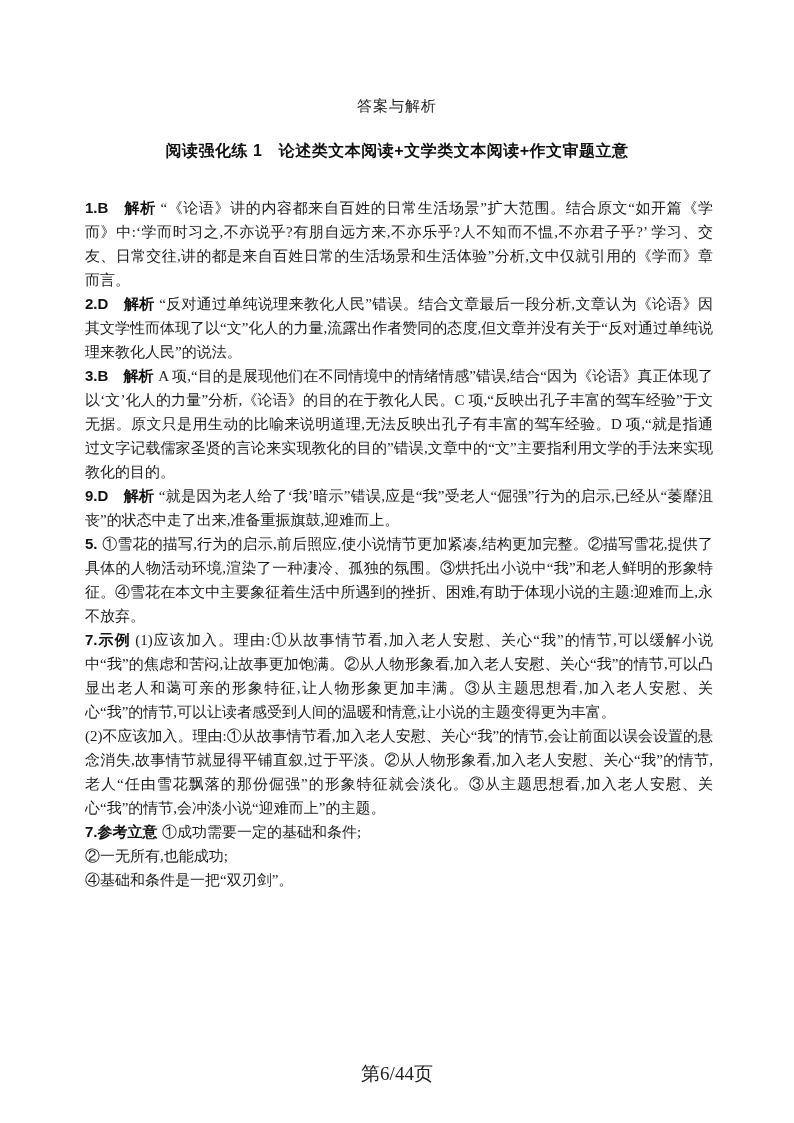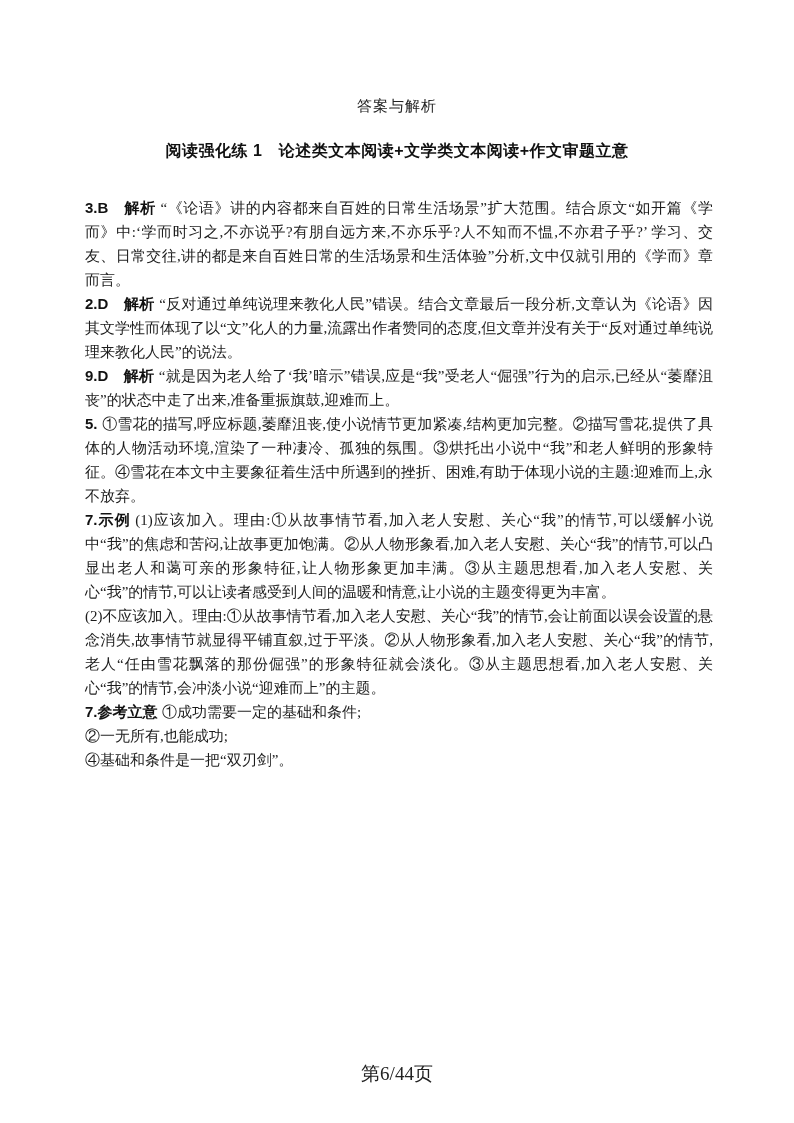--- a/index.html
+++ b/index.html
@@ -75,24 +75,25 @@
 </style>
 </head>
 <body>
 
 <div class="page">
   <div class="doc-header">答案与解析</div>
 
   <h1 class="doc-title">阅读强化练 1　论述类文本阅读+文学类文本阅读+作文审题立意</h1>
 
   <div class="doc-body" id="answers">
-      <p class="para"><span class="answer-label">3.B　解析</span><span class="answer-text">“《论语》讲的内容都来自百姓的日常生活场景”扩大范围。结合原文“如开篇《学而》中:‘学而时习之,不亦说乎?有朋自远方来,不亦乐乎?人不知而不愠,不亦君子乎?’ 学习、交友、日常交往,讲的都是来自百姓日常的生活场景和生活体验”分析,文中仅就引用的《学而》章而言。</span></p>
+      <p class="para"><span class="answer-label">1.B　解析</span><span class="answer-text">“《论语》讲的内容都来自百姓的日常生活场景”扩大范围。结合原文“如开篇《学而》中:‘学而时习之,不亦说乎?有朋自远方来,不亦乐乎?人不知而不愠,不亦君子乎?’ 学习、交友、日常交往,讲的都是来自百姓日常的生活场景和生活体验”分析,文中仅就引用的《学而》章而言。</span></p>
       <p class="para"><span class="answer-label">2.D　解析</span><span class="answer-text">“反对通过单纯说理来教化人民”错误。结合文章最后一段分析,文章认为《论语》因其文学性而体现了以“文”化人的力量,流露出作者赞同的态度,但文章并没有关于“反对通过单纯说理来教化人民”的说法。</span></p>
+      <p class="para"><span class="answer-label">3.B　解析</span><span class="answer-text">A 项,“目的是展现他们在不同情境中的情绪情感”错误,结合“因为《论语》真正体现了以‘文’化人的力量”分析,《论语》的目的在于教化人民。C 项,“反映出孔子丰富的驾车经验”于文无据。原文只是用生动的比喻来说明道理,无法反映出孔子有丰富的驾车经验。D 项,“就是指通过文字记载儒家圣贤的言论来实现教化的目的”错误,文章中的“文”主要指利用文学的手法来实现教化的目的。</span></p>
       <p class="para"><span class="answer-label">9.D　解析</span><span class="answer-text">“就是因为老人给了‘我’暗示”错误,应是“我”受老人“倔强”行为的启示,已经从“萎靡沮丧”的状态中走了出来,准备重振旗鼓,迎难而上。</span></p>
-      <p class="para"><span class="answer-label">5.</span><span class="answer-text">①雪花的描写,呼应标题,萎靡沮丧,使小说情节更加紧凑,结构更加完整。②描写雪花,提供了具体的人物活动环境,渲染了一种凄冷、孤独的氛围。③烘托出小说中“我”和老人鲜明的形象特征。④雪花在本文中主要象征着生活中所遇到的挫折、困难,有助于体现小说的主题:迎难而上,永不放弃。</span></p>
+      <p class="para"><span class="answer-label">5.</span><span class="answer-text">①雪花的描写,行为的启示,前后照应,使小说情节更加紧凑,结构更加完整。②描写雪花,提供了具体的人物活动环境,渲染了一种凄冷、孤独的氛围。③烘托出小说中“我”和老人鲜明的形象特征。④雪花在本文中主要象征着生活中所遇到的挫折、困难,有助于体现小说的主题:迎难而上,永不放弃。</span></p>
       <p class="para"><span class="answer-label">7.示例</span><span class="answer-text">(1)应该加入。理由:①从故事情节看,加入老人安慰、关心“我”的情节,可以缓解小说中“我”的焦虑和苦闷,让故事更加饱满。②从人物形象看,加入老人安慰、关心“我”的情节,可以凸显出老人和蔼可亲的形象特征,让人物形象更加丰满。③从主题思想看,加入老人安慰、关心“我”的情节,可以让读者感受到人间的温暖和情意,让小说的主题变得更为丰富。</span></p>
       <p class="para"><span class="answer-text">(2)不应该加入。理由:①从故事情节看,加入老人安慰、关心“我”的情节,会让前面以误会设置的悬念消失,故事情节就显得平铺直叙,过于平淡。②从人物形象看,加入老人安慰、关心“我”的情节,老人“任由雪花飘落的那份倔强”的形象特征就会淡化。③从主题思想看,加入老人安慰、关心“我”的情节,会冲淡小说“迎难而上”的主题。</span></p>
       <p class="para"><span class="answer-label">7.参考立意</span><span class="answer-text">①成功需要一定的基础和条件;</span></p>
       <p class="para"><span class="answer-text">②一无所有,也能成功;</span></p>
       <p class="para"><span class="answer-text">④基础和条件是一把“双刃剑”。</span></p>
     </div>
 
   <div class="doc-footer">第6/44页</div>
 </div>
 

